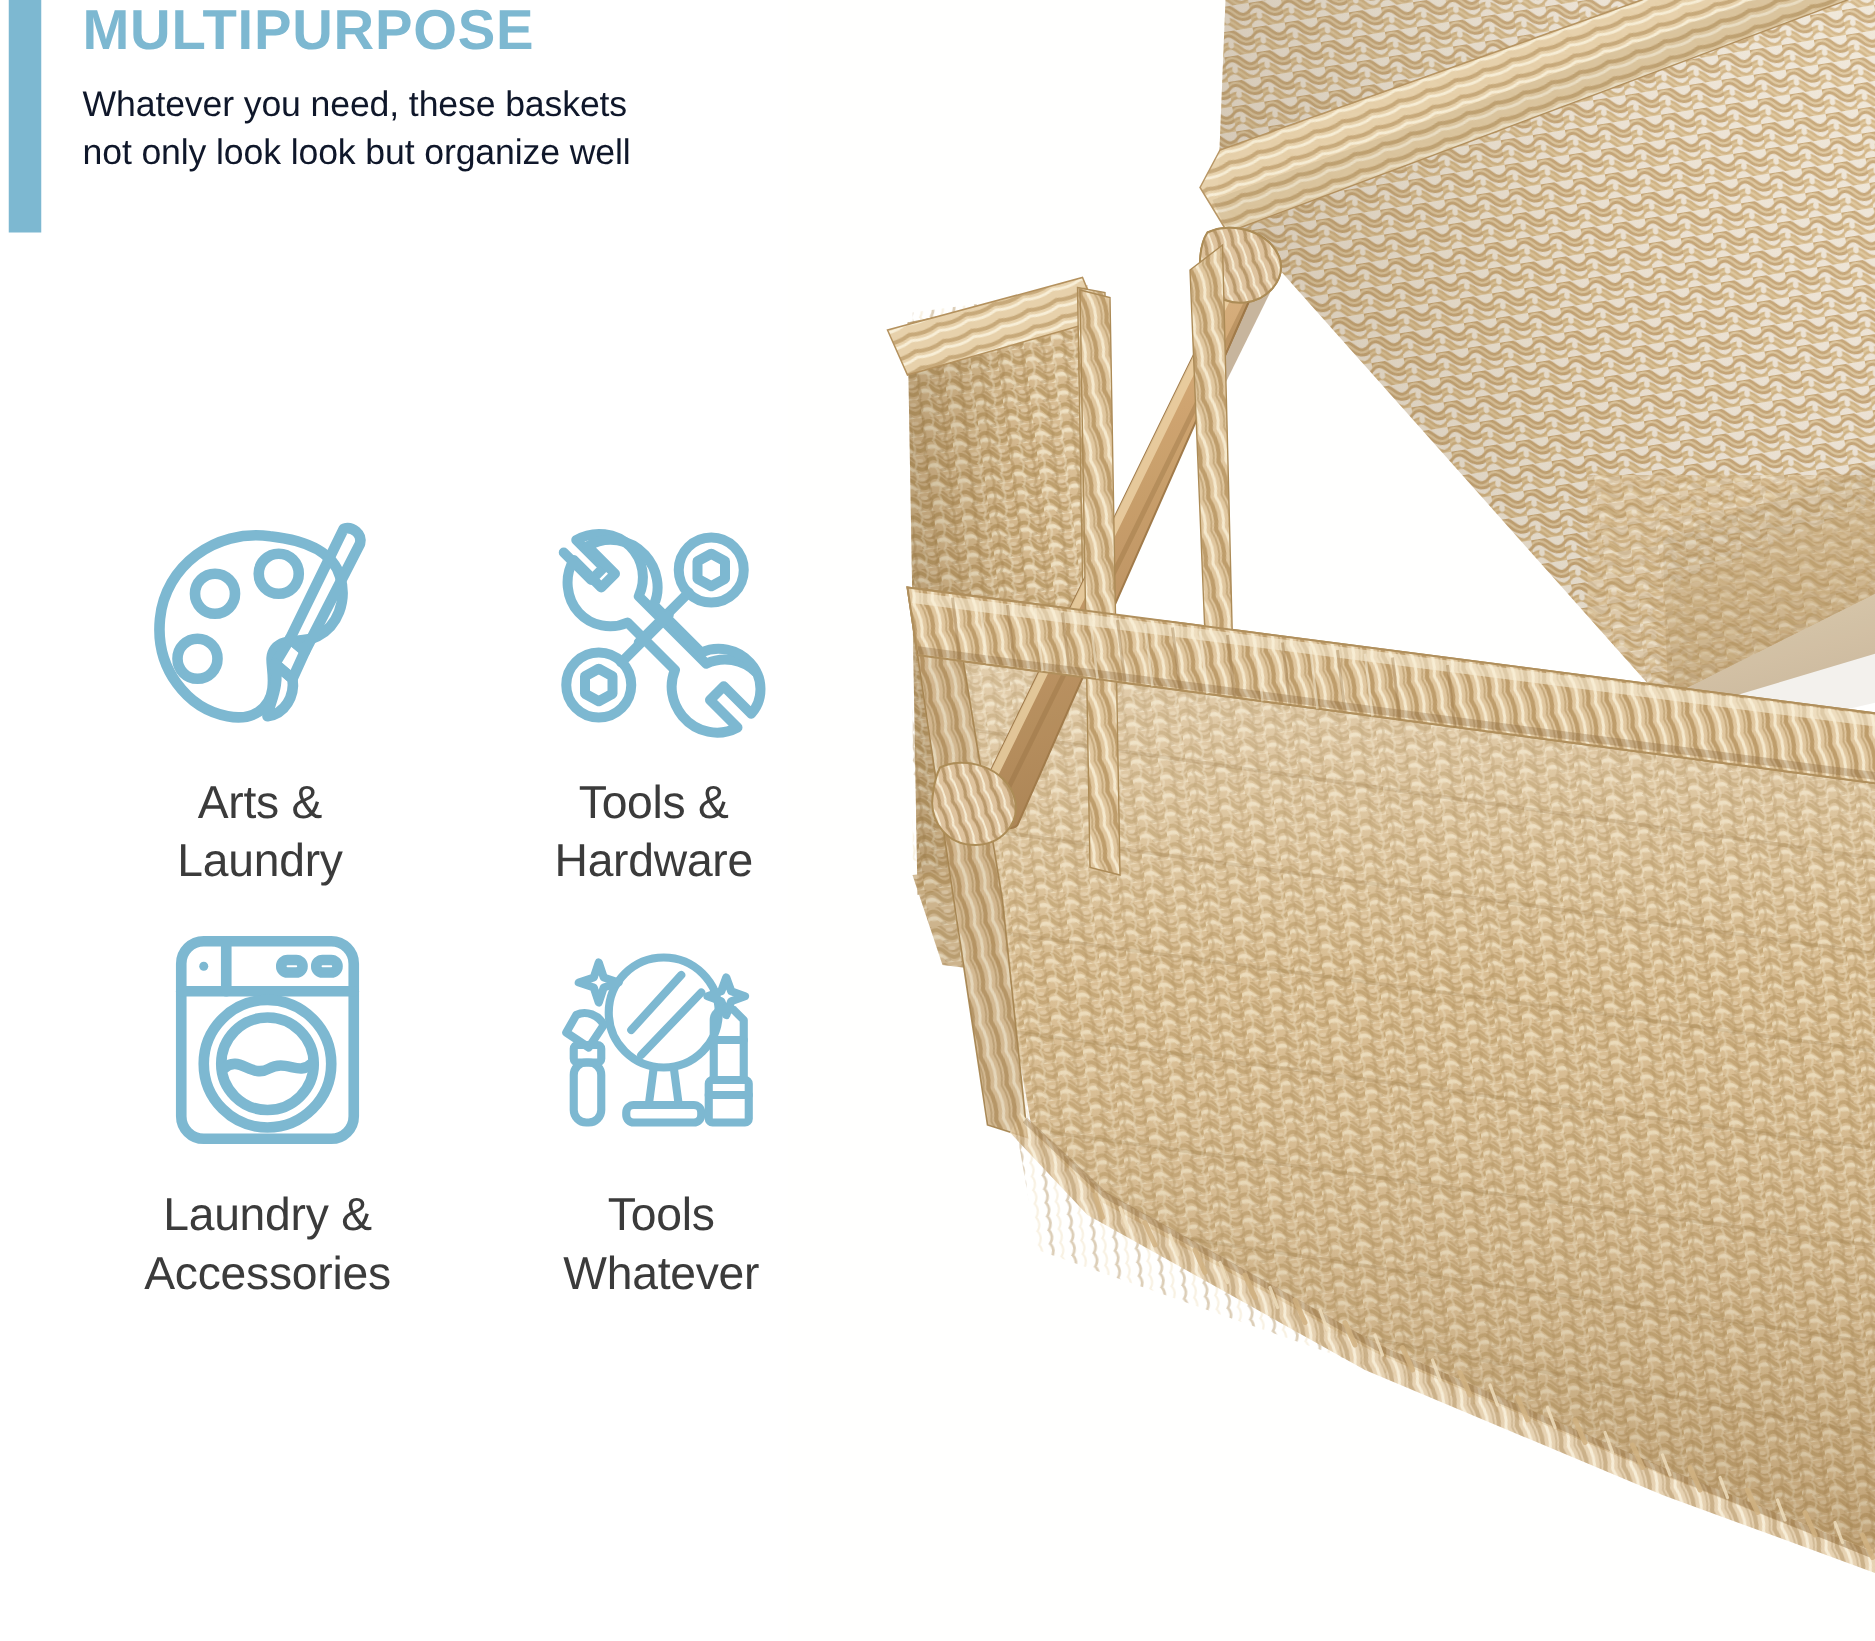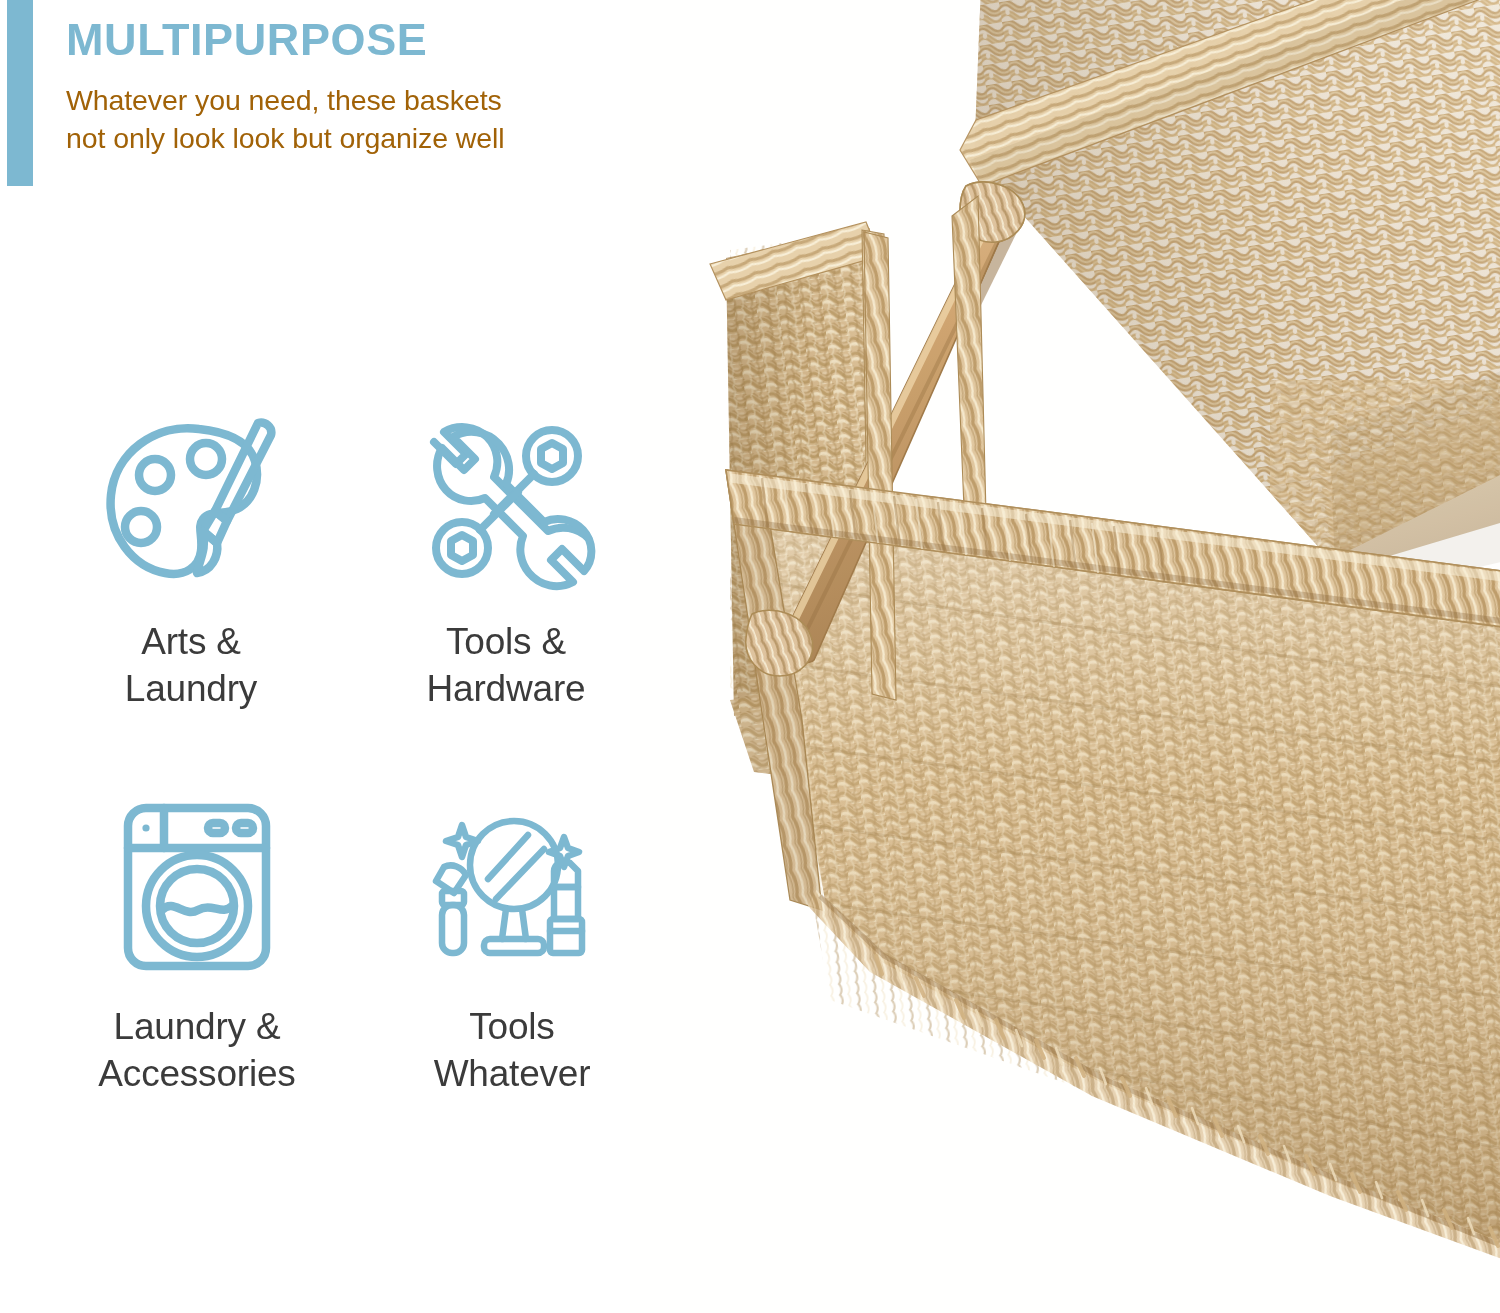--- a/index.html
+++ b/index.html
@@ -33,42 +33,41 @@
     position: absolute;
     left: 66px; top: 0px;
     width: 680px;
   }
   #headline {
     font-size: 45px;
     font-weight: 700;
     letter-spacing: 0.6px;
     color: var(--accent, #7db8d1);
     line-height: 1.05;
-    padding-top: 16px;
+    padding-top: 0;
     white-space: nowrap;
   }
   #subhead {
     margin-top: 19px;
     font-size: 28.5px;
     font-weight: 400;
-    color: #a16207;
+    color: #0f172a;
     line-height: 1.32;
     letter-spacing: -0.1px;
   }
   #subhead .ln { display: block; white-space: nowrap; }
 
   
   #features {
     position: absolute;
-    left: 36px; top: 412px;
+    left: 53px; top: 412px;
     width: 630px; height: 715px;
     display: grid;
     grid-template-columns: 300px 330px;
     grid-template-rows: 330px 330px;
-    row-gap: 55px;
   }
   .feature {
     display: flex;
     flex-direction: column;
     align-items: center;
     justify-content: flex-start;
   }
   .feature-icon {
     width: 180px; height: 180px;
     display: flex;

